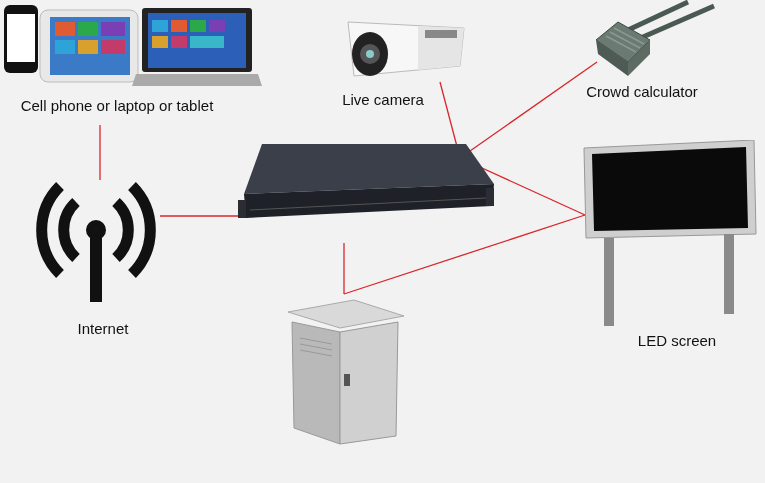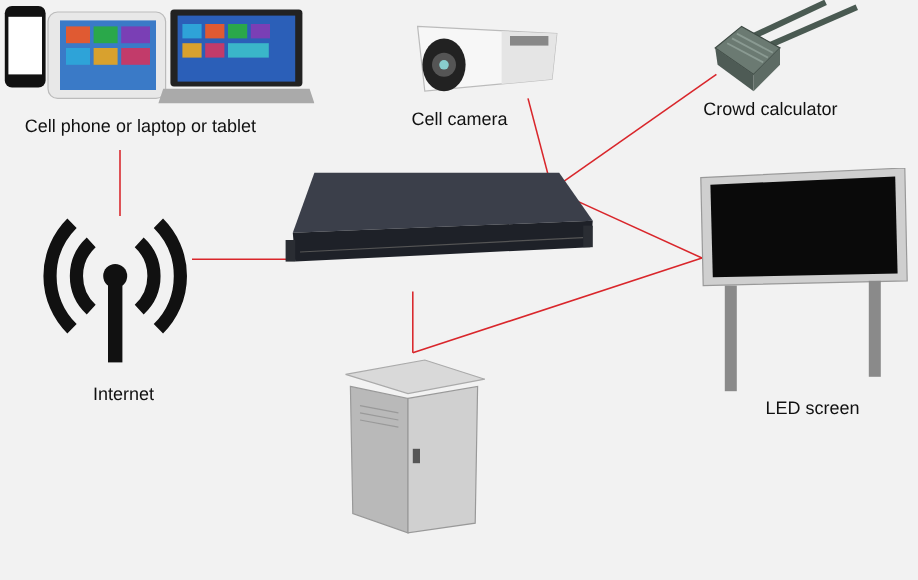--- a/index.html
+++ b/index.html
@@ -51,21 +51,21 @@
   <div class="label" style="left:117px;top:97px">Cell phone or laptop or tablet</div>
 
   <svg class="node" style="left:330px;top:14px" width="140" height="72">
     <path d="M18 8 L134 14 L130 52 L24 62 Z" fill="#f7f7f7" stroke="#bbb"></path>
     <path d="M88 12 L134 14 L130 52 L88 56 Z" fill="#e5e5e5"></path>
     <rect x="95" y="16" width="32" height="8" fill="#888"></rect>
     <ellipse cx="40" cy="40" rx="18" ry="22" fill="#222"></ellipse>
     <circle cx="40" cy="40" r="10" fill="#555"></circle>
     <circle cx="40" cy="40" r="4" fill="#8cc"></circle>
   </svg>
-  <div class="label" style="left:383px;top:91px">Cell camera</div>
+  <div class="label" style="left:383px;top:91px">Live camera</div>
 
   <svg class="node" style="left:588px;top:0" width="130" height="80">
     <line x1="40" y1="30" x2="100" y2="2" stroke="#4a5a52" stroke-width="5"></line>
     <line x1="48" y1="40" x2="126" y2="6" stroke="#4a5a52" stroke-width="5"></line>
     <path d="M8 40 L30 22 L62 40 L40 62 Z" fill="#6b7a72" stroke="#3e4a44"></path>
     <path d="M8 40 L40 62 L40 76 L10 54 Z" fill="#4e5b55"></path>
     <path d="M40 62 L62 40 L62 54 L40 76 Z" fill="#5d6b64"></path>
     <g stroke="#8a9a92" stroke-width="1.5">
       <line x1="18" y1="36" x2="48" y2="52"></line>
         <line x1="22" y1="32" x2="52" y2="48"></line>

